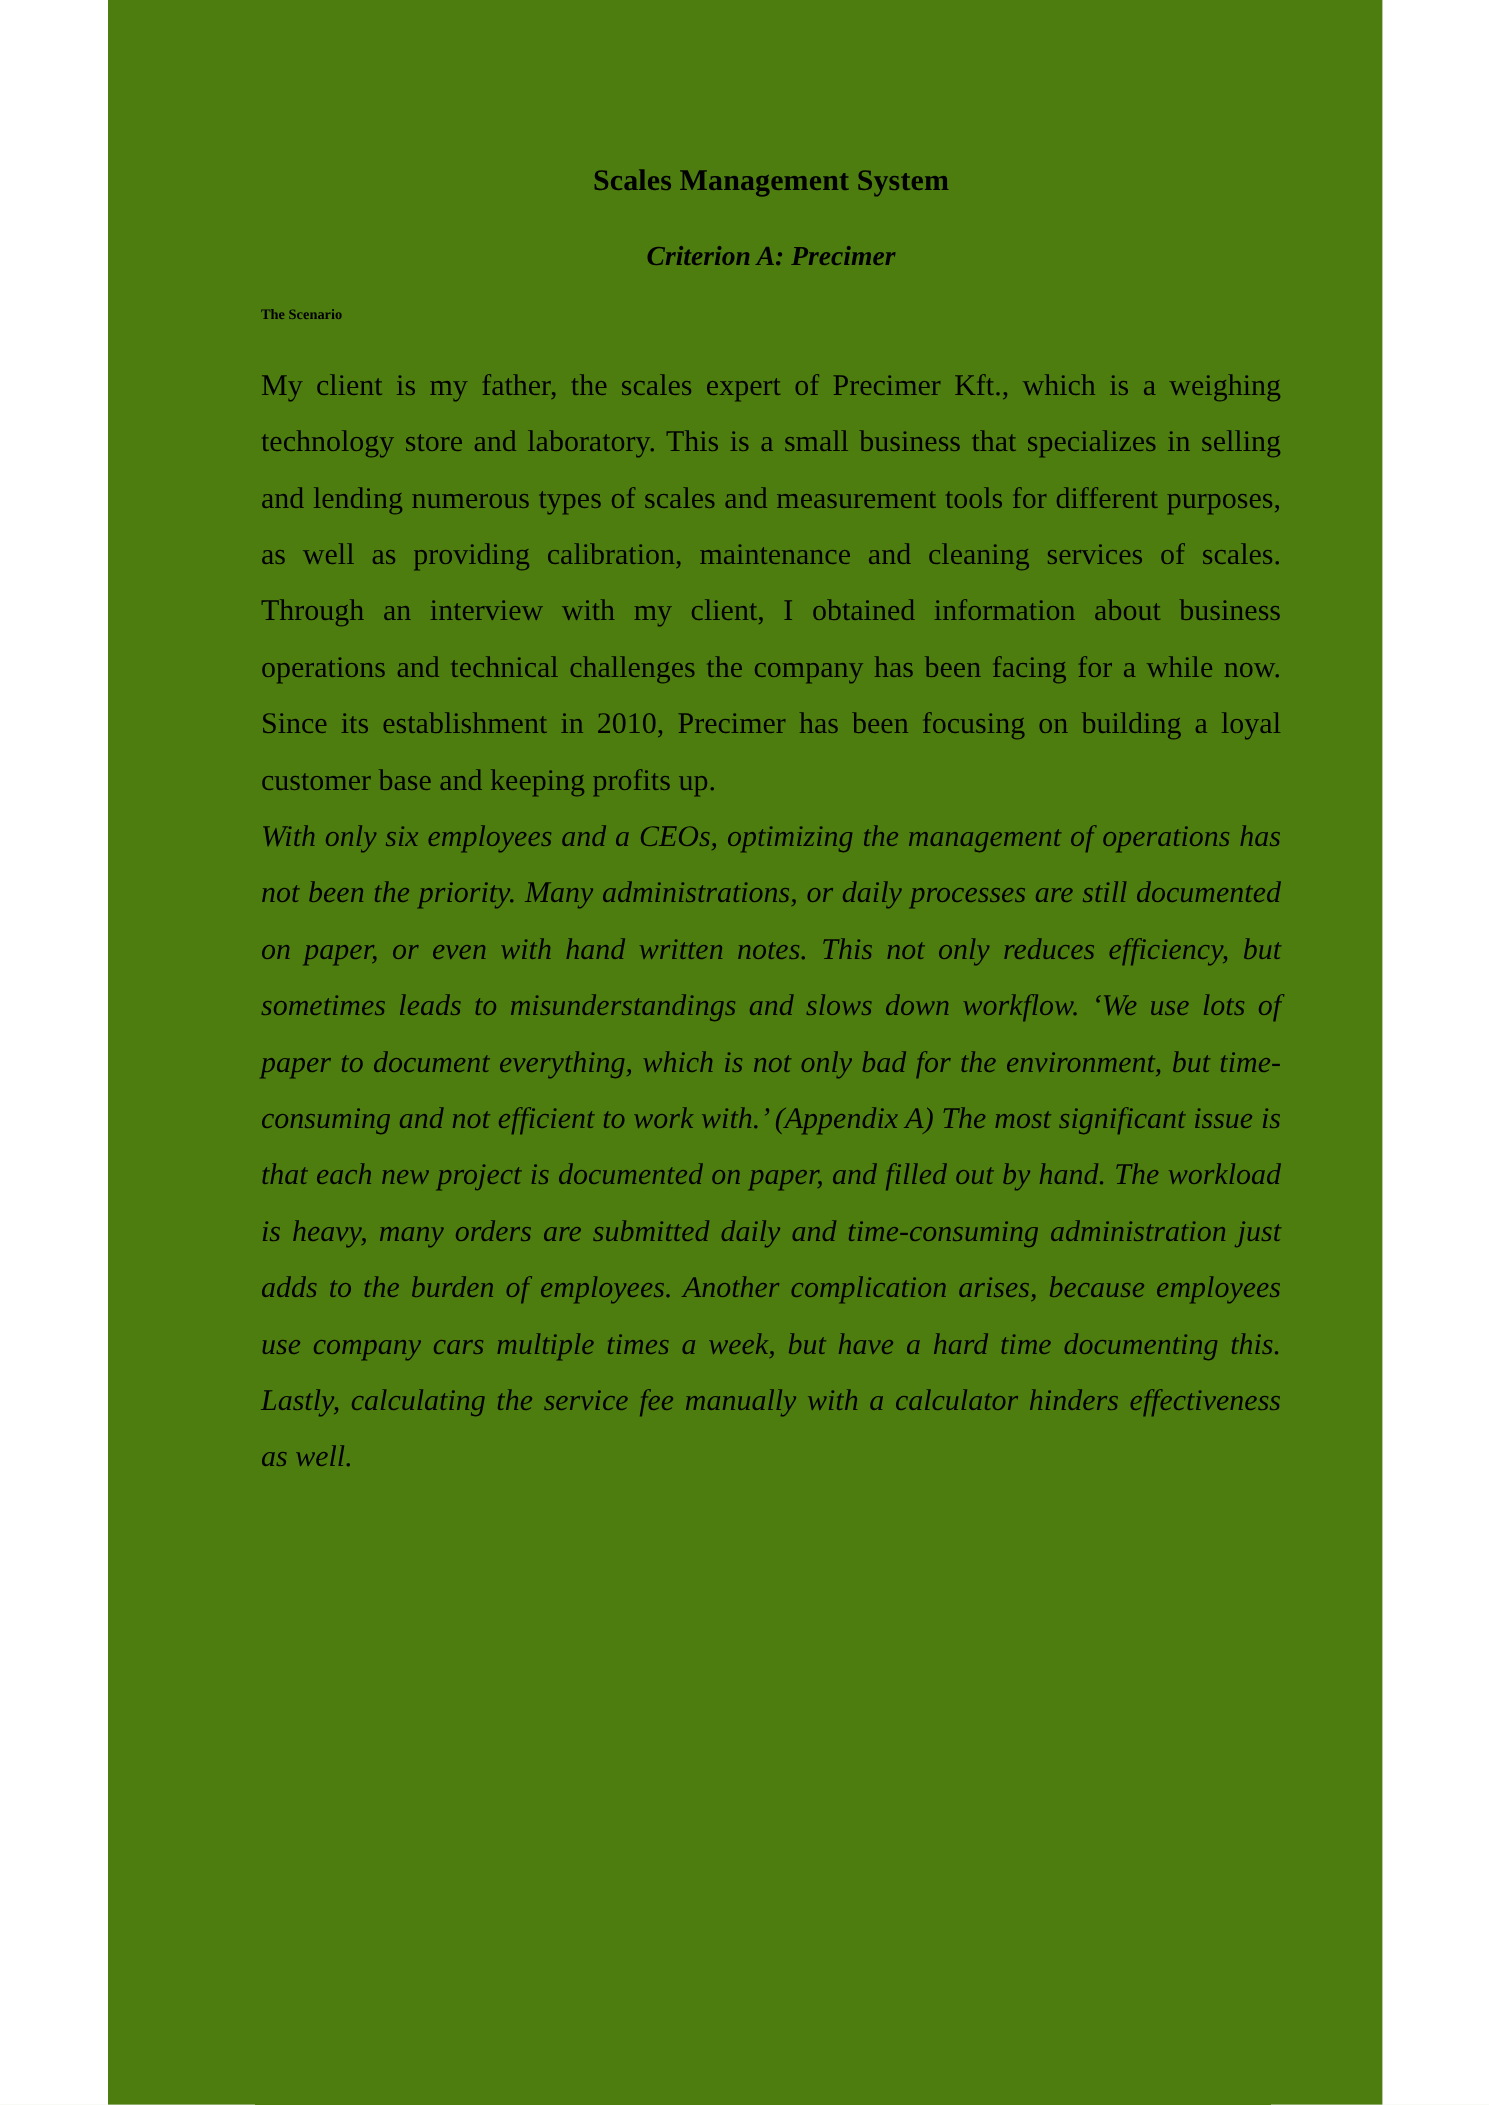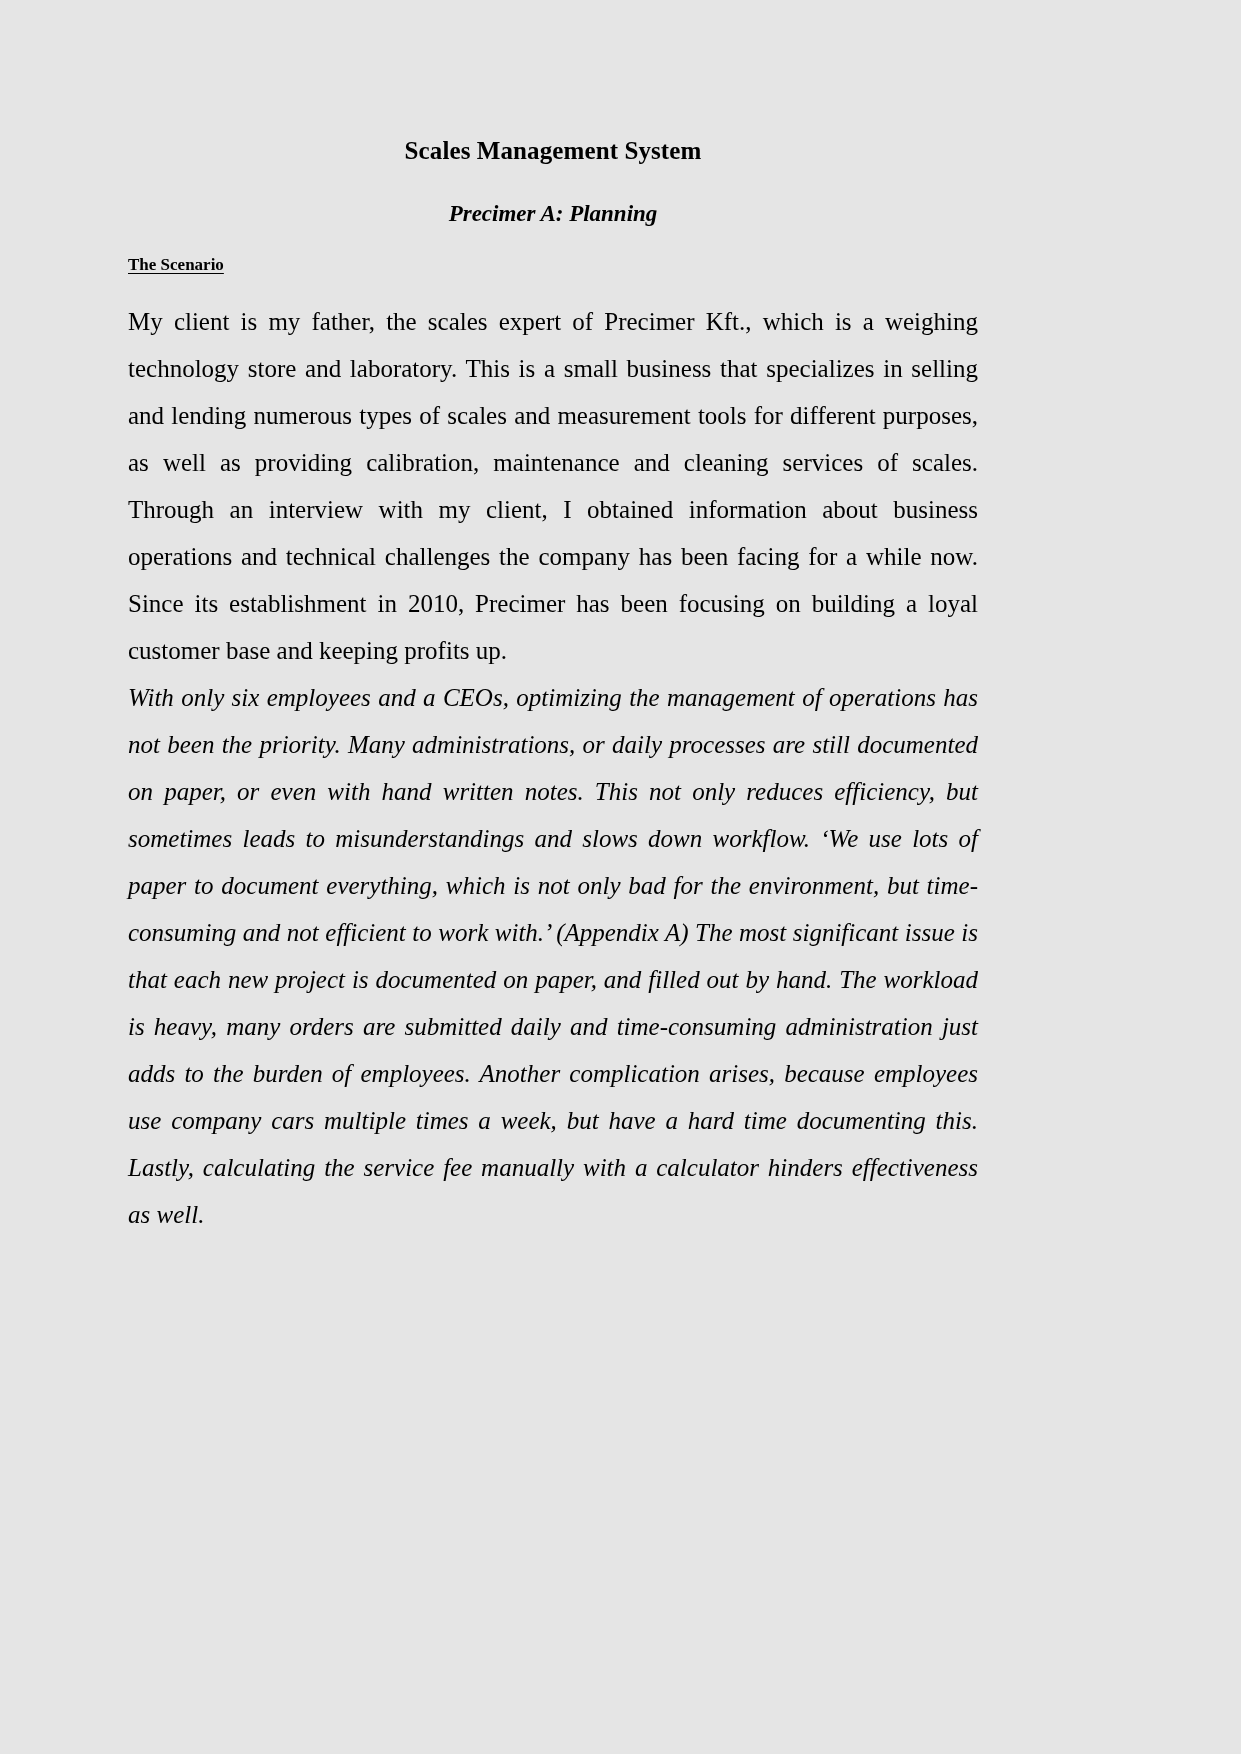--- a/index.html
+++ b/index.html
@@ -10,24 +10,24 @@
   }
 
   body {
     font-family: "Liberation Serif", "DejaVu Serif", serif;
     color: #000000;
     -webkit-font-smoothing: antialiased;
   }
 
   .page {
     position: relative;
-    width: 1241px;
+    width: 1062px;
     height: 1754px;
     margin: 0 auto;
-    background: #e5e5e5;
+    background: #4d7c0f;
     overflow: hidden;
     box-sizing: border-box;
   }
 
   .content {
     position: absolute;
     left: 128px;
     top: 0;
     width: 850px;
   }
@@ -54,23 +54,22 @@
     margin: 0;
     padding: 0;
     line-height: 1.2;
     position: absolute;
     top: 200px;
     left: 0;
     width: 850px;
   }
 
   .section-heading {
-    font-size: 17px;
+    font-size: 12px;
     font-weight: bold;
-    text-decoration: underline;
     text-underline-offset: 3px;
     margin: 0;
     padding: 0;
     line-height: 1.2;
     position: absolute;
     top: 255px;
     left: 0;
     text-align: left;
   }
 
@@ -101,21 +100,21 @@
 </style>
 </head>
 <body>
 
 <div class="page">
 
   <div class="content">
 
     <h1 class="doc-title">Scales Management System</h1>
 
-    <h2 class="doc-subtitle">Precimer A: Planning</h2>
+    <h2 class="doc-subtitle">Criterion A: Precimer</h2>
 
     <h3 class="section-heading">The Scenario</h3>
 
     <div class="body-block">
       <p class="body-para">My client is my father, the scales expert of Precimer Kft., which is a weighing technology store and laboratory. This is a small business that specializes in selling and lending numerous types of scales and measurement tools for different purposes, as well as providing calibration, maintenance and cleaning services of scales. Through an interview with my client, I obtained information about business operations and technical challenges the company has been facing for a while now. Since its establishment in 2010, Precimer has been focusing on building a loyal customer base and keeping profits up.</p>
       <p class="body-para">With only six employees and a CEOs, optimizing the management of operations has not been the priority. Many administrations, or daily processes are still documented on paper, or even with hand written notes. This not only reduces efficiency, but sometimes leads to misunderstandings and slows down workflow. ‘We use lots of paper to document everything, which is not only bad for the environment, but time-consuming and not efficient to work with.’ (Appendix A) The most significant issue is that each new project is documented on paper, and filled  out by hand. The workload is heavy, many orders are submitted daily and time-consuming administration just adds to the burden of employees. Another complication arises, because employees use company cars multiple times a week, but have a hard time documenting this. Lastly, calculating the service fee manually with a calculator hinders effectiveness as well.</p>
     </div>
 
   </div>
 

